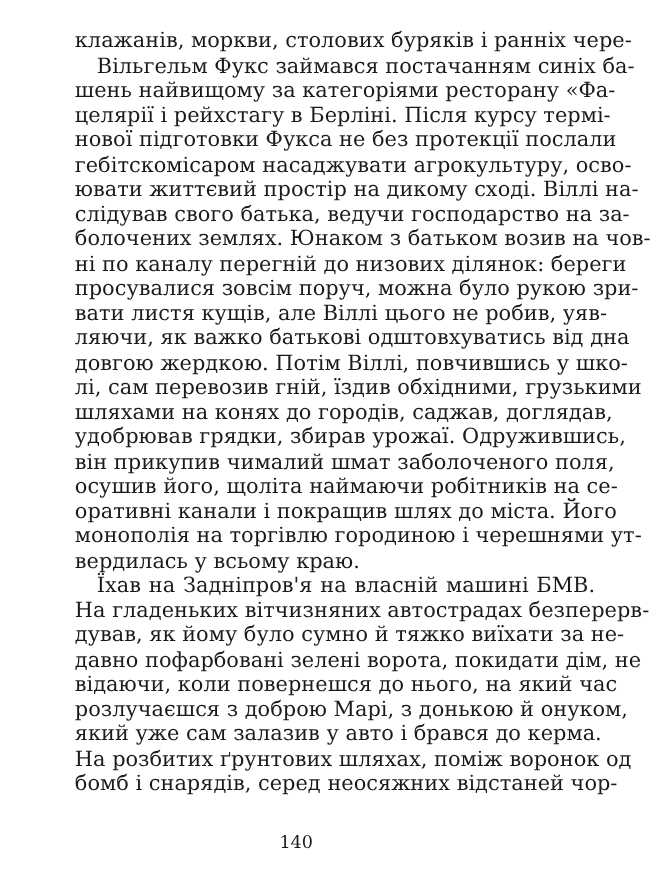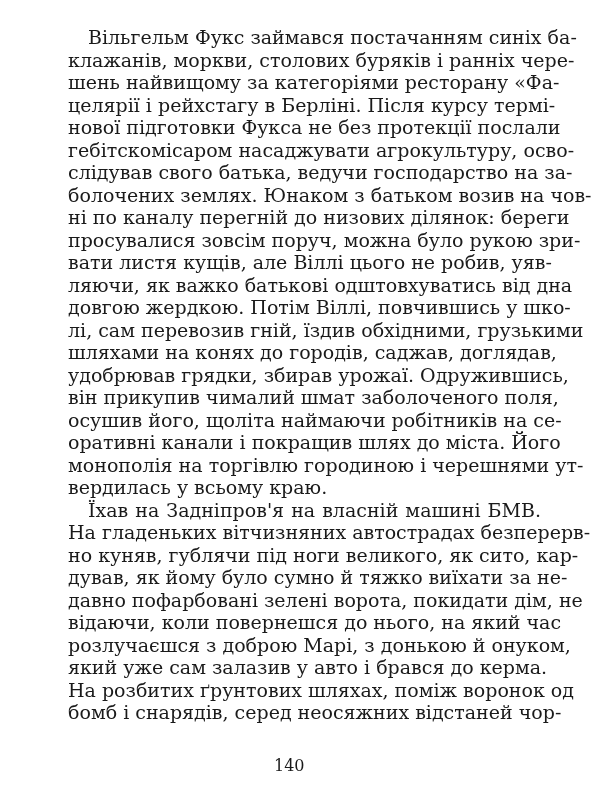--- a/index.html
+++ b/index.html
@@ -12,54 +12,54 @@
   .line {
     height: 22.5px; line-height: 22.5px; white-space: nowrap;
     text-align: justify; text-align-last: justify;
     display: block; width: 473px; overflow: visible;
   }
   .line.last { text-align-last: left; }
   .line.indent { padding-left: 20px; width: 453px; }
   .pagenum {
     position: absolute; left: 254px; top: 756px;
     font-family: "DejaVu Serif", "Liberation Serif", serif;
-    font-size: 16px; color: #1a1a1a; margin-left: 20px;
+    font-size: 16px; color: #1a1a1a;
   }
 </style>
 </head>
 <body>
 
 <div class="page">
   <div>
+    <span class="line">клажанів, моркви, столових буряків і ранніх чере-</span>
     <span class="line indent">Вільгельм Фукс займався постачанням синіх ба-</span>
-    <span class="line">клажанів, моркви, столових буряків і ранніх чере-</span>
     <span class="line">шень найвищому за категоріями ресторану «Фа-</span>
     <span class="line">целярії і рейхстагу в Берліні. Після курсу термі-</span>
     <span class="line">нової підготовки Фукса не без протекції послали</span>
     <span class="line">гебітскомісаром насаджувати агрокультуру, осво-</span>
+    <span class="line">ювати життєвий простір на дикому сході. Віллі на-</span>
     <span class="line">слідував свого батька, ведучи господарство на за-</span>
     <span class="line">болочених землях. Юнаком з батьком возив на чов-</span>
     <span class="line">ні по каналу перегній до низових ділянок: береги</span>
     <span class="line">просувалися зовсім поруч, можна було рукою зри-</span>
     <span class="line">вати листя кущів, але Віллі цього не робив, уяв-</span>
     <span class="line">ляючи, як важко батькові одштовхуватись від дна</span>
     <span class="line">довгою жердкою. Потім Віллі, повчившись у шко-</span>
     <span class="line">лі, сам перевозив гній, їздив обхідними, грузькими</span>
     <span class="line">шляхами на конях до городів, саджав, доглядав,</span>
     <span class="line">удобрював грядки, збирав урожаї. Одружившись,</span>
     <span class="line">він прикупив чималий шмат заболоченого поля,</span>
     <span class="line">осушив його, щоліта наймаючи робітників на се-</span>
     <span class="line">оративні канали і покращив шлях до міста. Його</span>
     <span class="line">монополія на торгівлю городиною і черешнями ут-</span>
     <span class="line last">вердилась у всьому краю.</span>
   </div>
   <div>
     <span class="line indent">Їхав на Задніпров'я на власній машині БМВ.</span>
     <span class="line">На гладеньких вітчизняних автострадах безперерв-</span>
-    <span class="line">но куняв, гублячи під ноги великого, як сито, кар-</span>
     <span class="line">дував, як йому було сумно й тяжко виїхати за не-</span>
     <span class="line">давно пофарбовані зелені ворота, покидати дім, не</span>
     <span class="line">відаючи, коли повернешся до нього, на який час</span>
     <span class="line">розлучаєшся з доброю Марі, з донькою й онуком,</span>
     <span class="line">який уже сам залазив у авто і брався до керма.</span>
     <span class="line">На розбитих ґрунтових шляхах, поміж воронок од</span>
     <span class="line">бомб і снарядів, серед неосяжних відстаней чор-</span>
 
   </div>
 </div>

